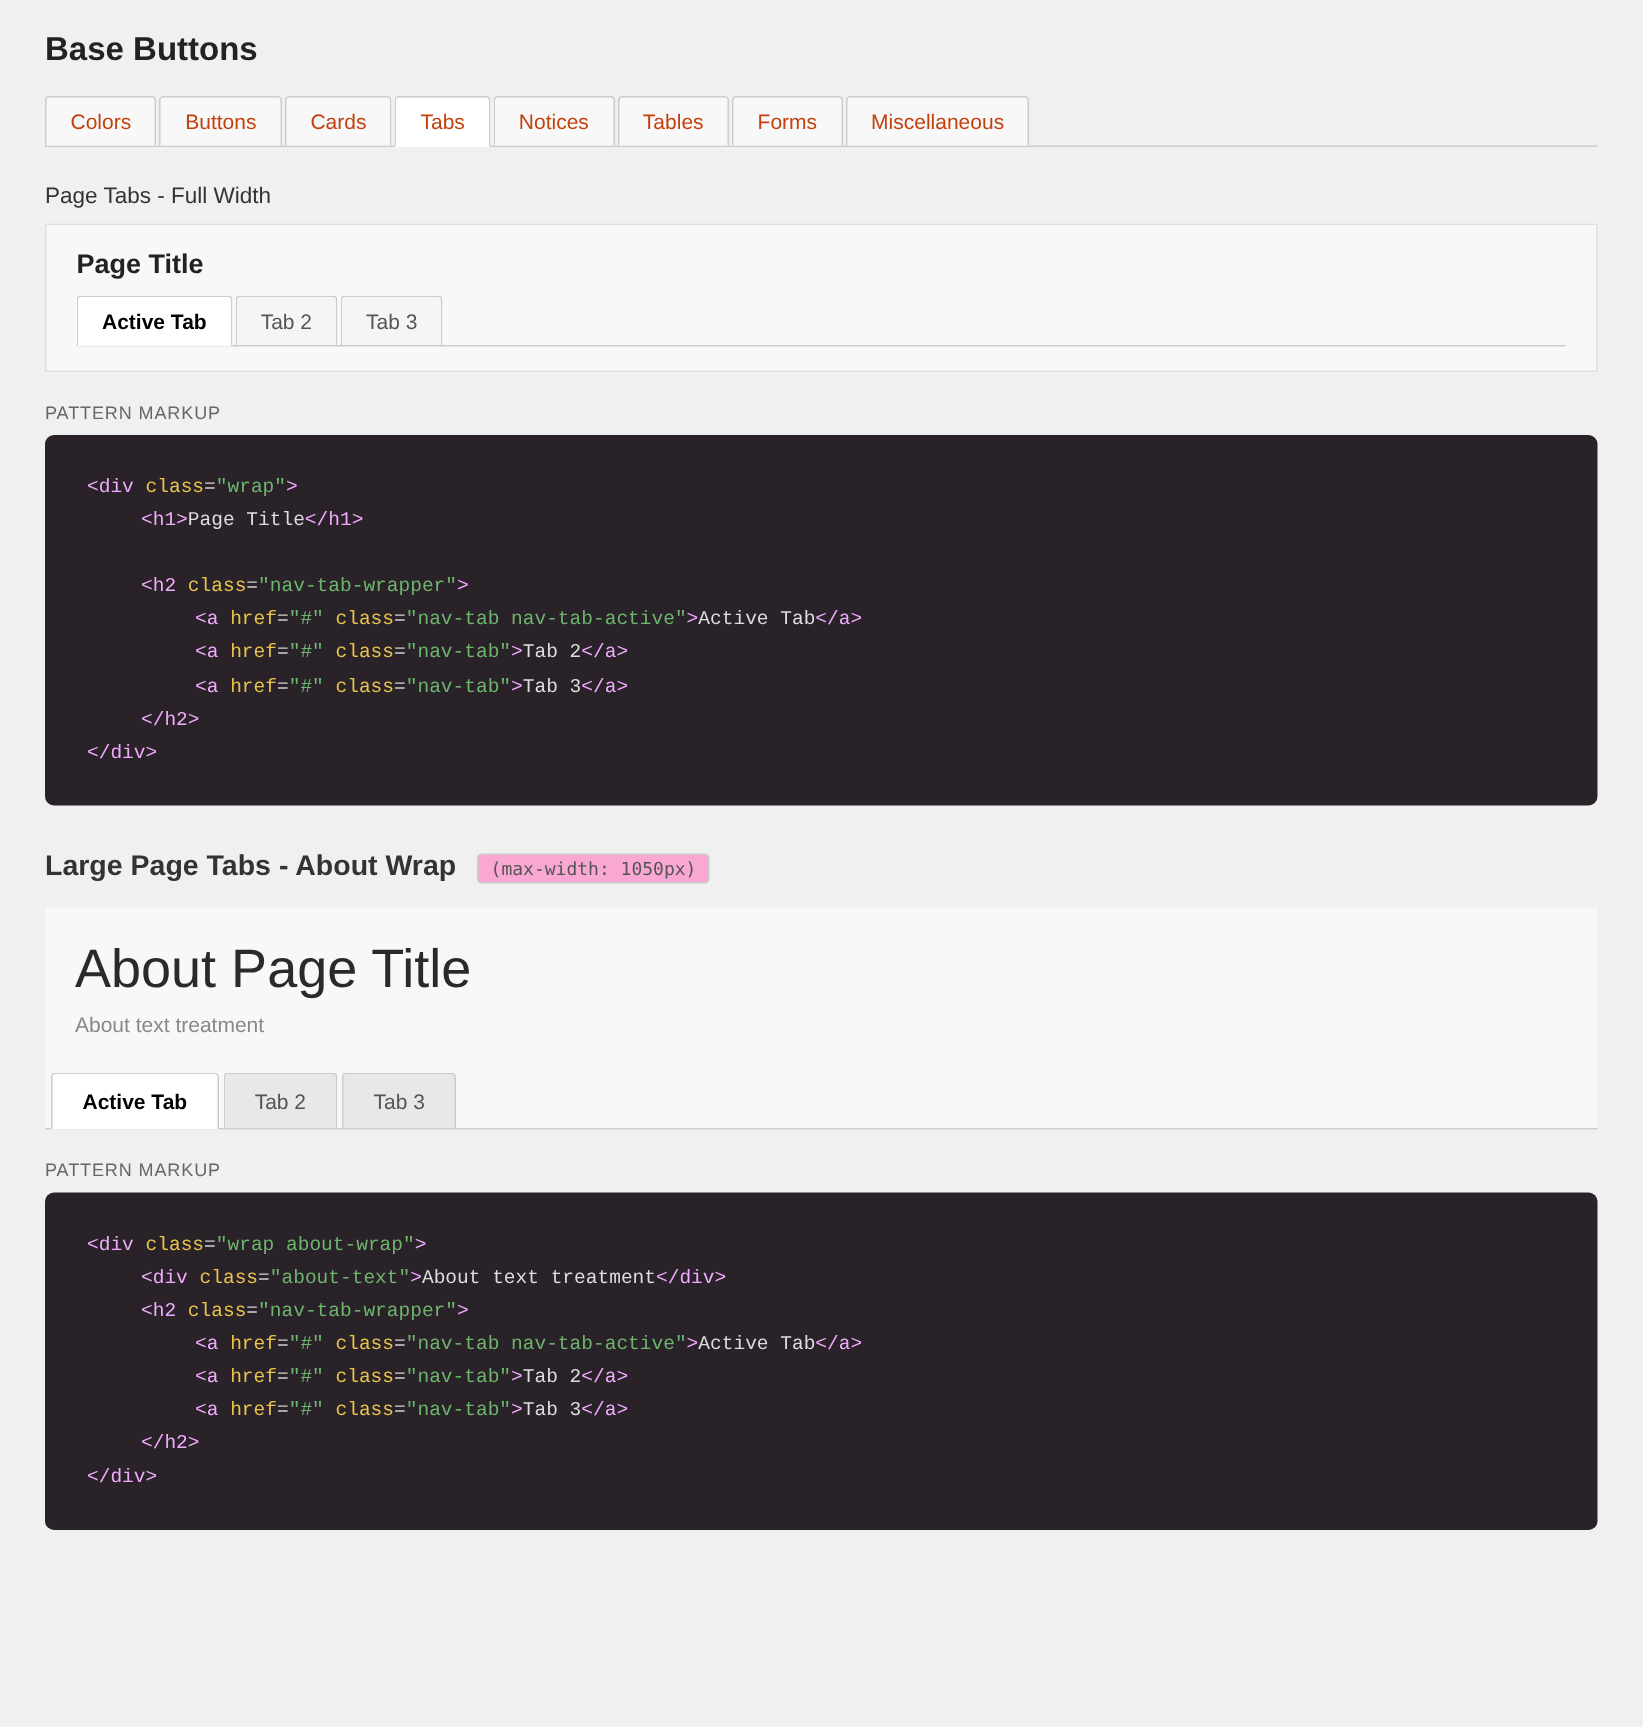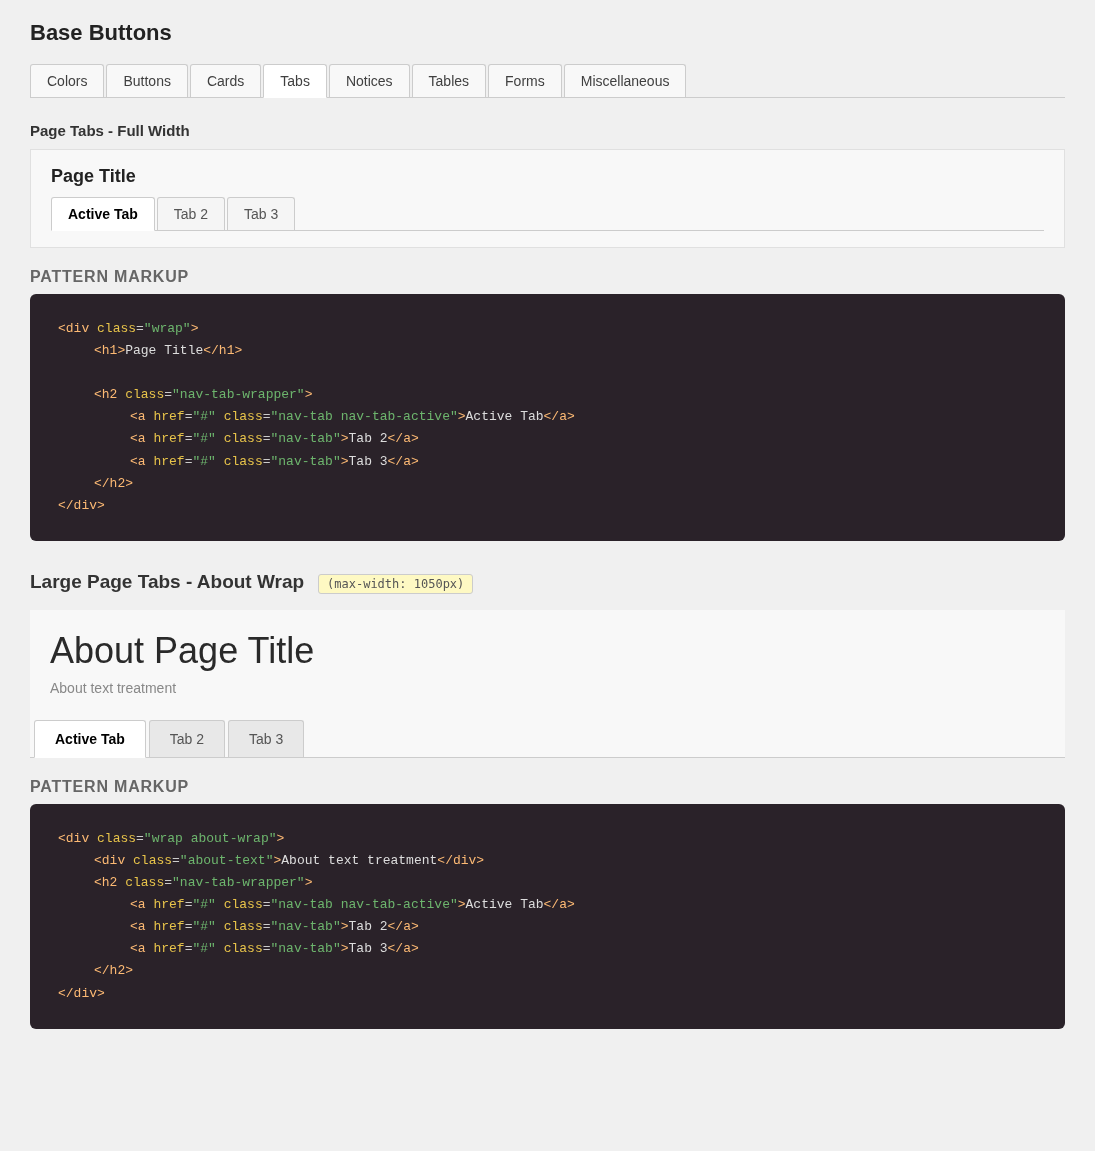--- a/index.html
+++ b/index.html
@@ -26,34 +26,34 @@
       margin-bottom: 24px;
     }
     .top-nav-tab {
       padding: 8px 16px;
       border: 1px solid #ccc;
       border-bottom: none;
       background: #f8f8f8;
       cursor: pointer;
       margin-right: 2px;
       font-size: 14px;
-      color: #404040;
+      color: #c2410c;
       border-radius: 3px 3px 0 0;
     }
     .top-nav-tab.active {
       background: #fff;
       font-weight: normal;
       border-bottom: 1px solid #fff;
       margin-bottom: -1px;
     }
 
     
     .section-label {
       font-size: 15px;
-      font-weight: bold;
+      font-weight: normal;
       color: #333;
       margin-bottom: 10px;
     }
 
     
     .demo-page-title {
       font-size: 18px;
       font-weight: bold;
       margin-bottom: 10px;
       color: #222;
@@ -87,41 +87,41 @@
     
     .demo-area {
       background: #f8f8f8;
       border: 1px solid #e0e0e0;
       padding: 16px 20px;
       margin-bottom: 12px;
     }
 
     
     .pattern-markup-label {
-      font-size: 16px;
-      font-weight: bold;
+      font-size: 12px;
+      font-weight: normal;
       color: #666;
       text-transform: uppercase;
       letter-spacing: 0.05em;
       margin-bottom: 8px;
       margin-top: 20px;
     }
 
     
     .code-block {
       background: #2a2229;
       border-radius: 6px;
       padding: 24px 28px;
       font-family: 'Courier New', Courier, monospace;
       font-size: 13px;
       line-height: 1.7;
       margin-bottom: 30px;
       color: #ccc;
     }
-    .code-block .c-tag { color: #fdba74; }
+    .code-block .c-tag { color: #f0abfc; }
     .code-block .c-attr { color: #e8c44a; }
     .code-block .c-val { color: #6db56d; }
     .code-block .c-text { color: #ddd; }
     .code-block .c-indent1 { padding-left: 36px; display: block; }
     .code-block .c-indent2 { padding-left: 72px; display: block; }
     .code-line { display: block; }
 
     
     .section-sep {
       margin: 30px 0 16px 0;
@@ -129,21 +129,21 @@
 
     
     .large-section-label {
       font-size: 19px;
       font-weight: bold;
       color: #333;
       display: inline;
     }
     .max-width-badge {
       display: inline-block;
-      background: #fef9c3;
+      background: #f9a8d4;
       border: 1px solid #ccc;
       border-radius: 3px;
       font-size: 12px;
       color: #555;
       padding: 2px 8px;
       margin-left: 10px;
       font-family: monospace;
     }
 
     

